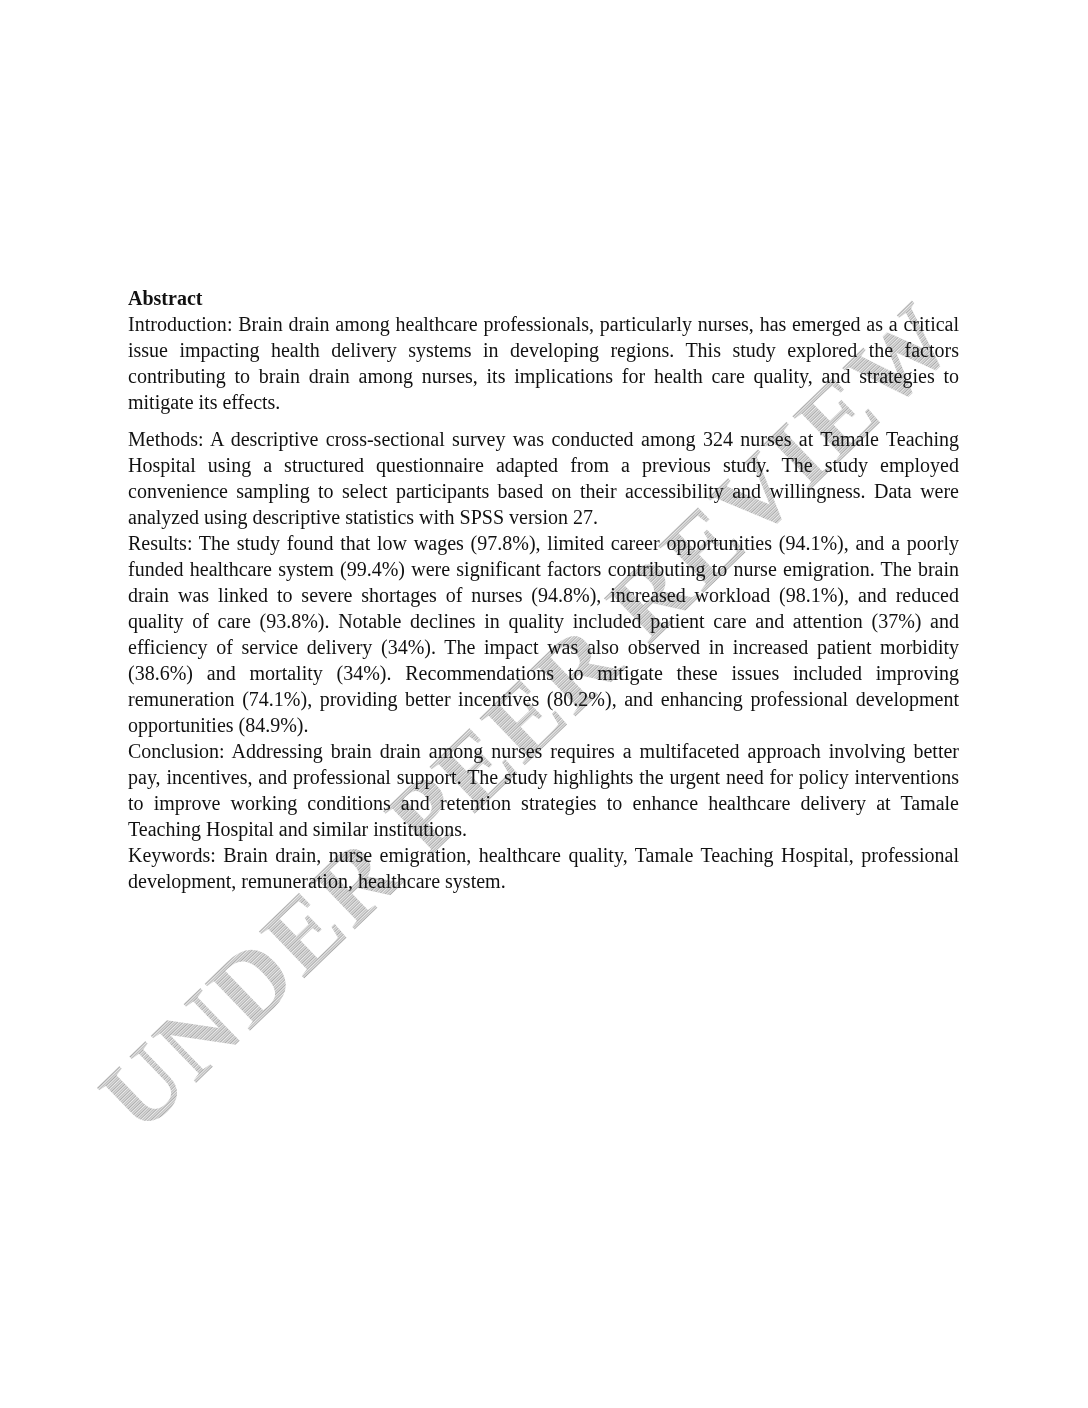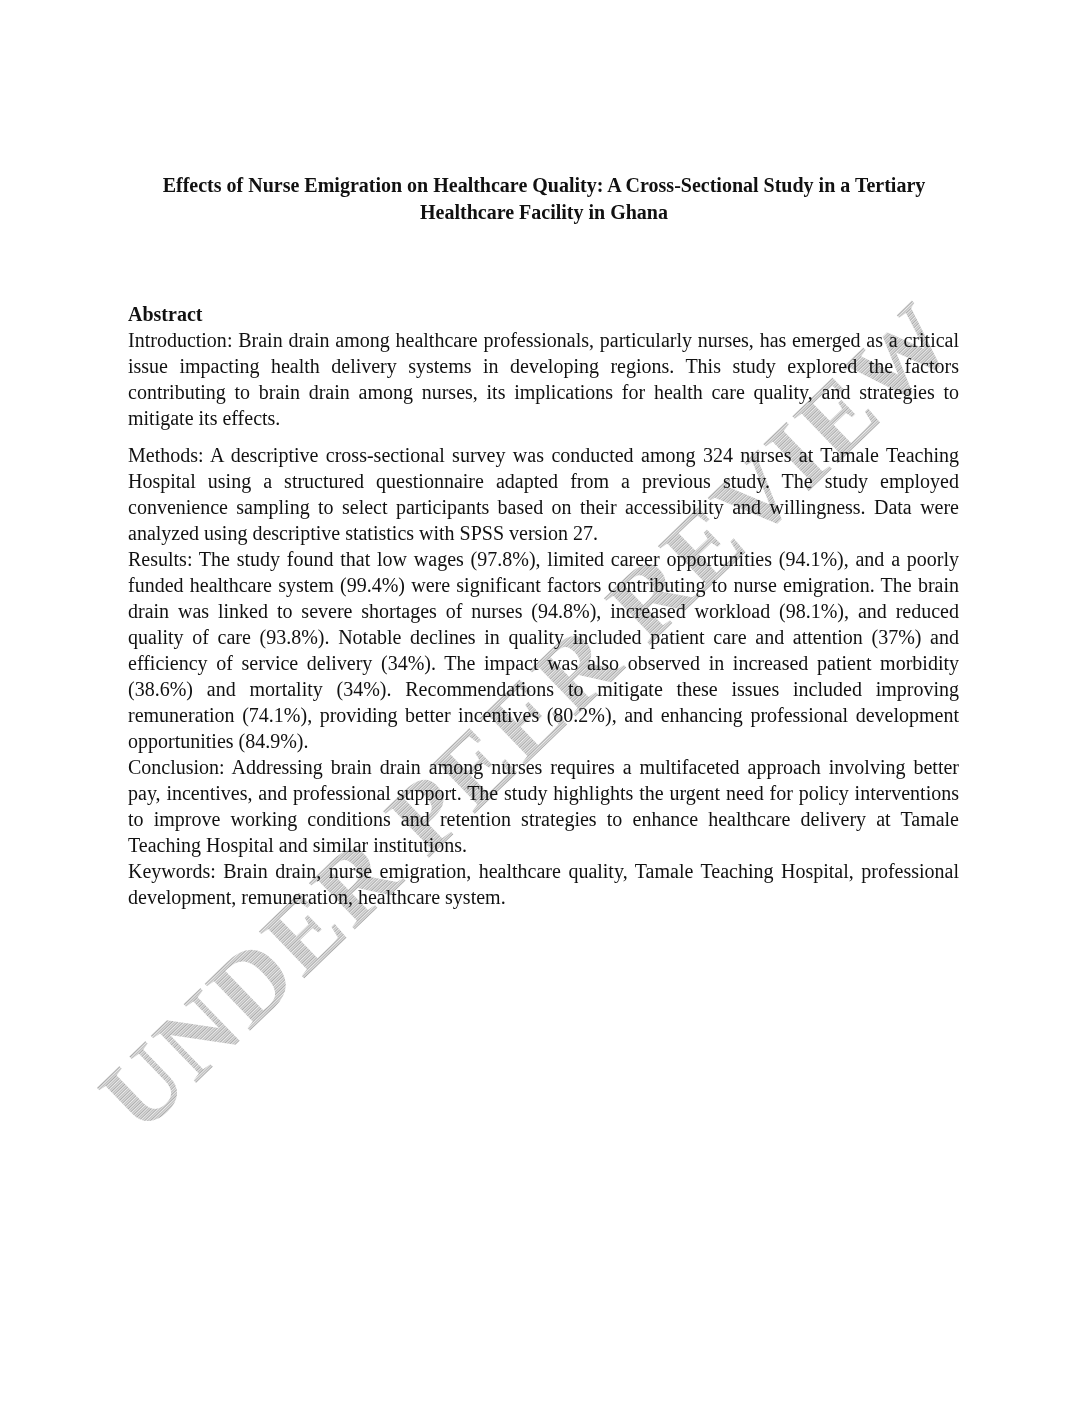--- a/index.html
+++ b/index.html
@@ -61,21 +61,21 @@
     text-align: center;
     font-size: 20px;
     line-height: 27px;
     font-weight: bold;
     z-index: 1;
   }
 
   
   .abstract-block {
     position: absolute;
-    top: 301px;
+    top: 285px;
     left: 128px;
     width: 831px;
     font-size: 20px;
     line-height: 26px;
     text-align: justify;
     z-index: 1;
   }
   .abstract-heading {
     margin: 0;
     font-size: 20px;
@@ -95,21 +95,20 @@
 </style>
 </head>
 <body>
 
 <div class="page">
 
   <div class="watermark">
     <span class="watermark-text">UNDER PEER REVIEW</span>
   </div>
 
-  <h1 class="paper-title">Effects of Nurse Emigration on Healthcare Quality: A Cross-Sectional Study in a Tertiary Healthcare Facility in Ghana</h1>
 
   <div class="abstract-block">
 
     <h2 class="abstract-heading">Abstract</h2>
 
     <p><span class="section-label">Introduction</span><span>: Brain drain among healthcare professionals, particularly nurses, has emerged as a critical issue impacting health delivery systems in developing regions. This study explored the factors contributing to brain drain among nurses, its implications for health care quality, and strategies to mitigate its effects.</span></p>
 
 
     <p class="gap-before"><span class="section-label">Methods:</span><span> A descriptive cross-sectional survey was conducted among 324 nurses at Tamale Teaching Hospital using a structured questionnaire adapted from a previous study. The study employed convenience sampling to select participants based on their accessibility and willingness. Data were analyzed using descriptive statistics with SPSS version 27.</span></p>
 

